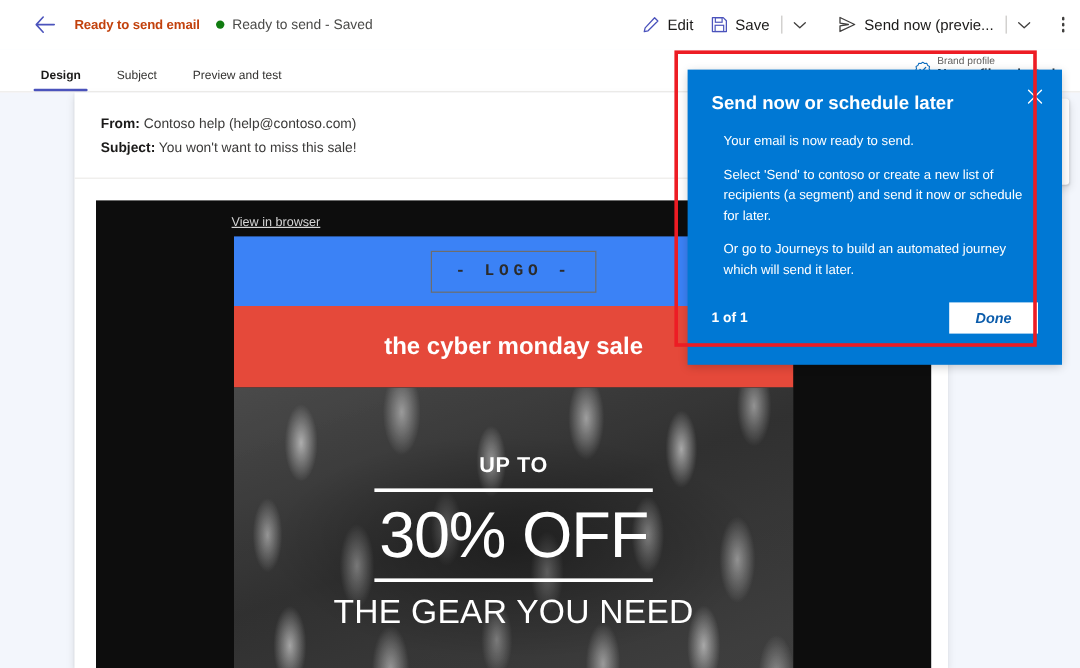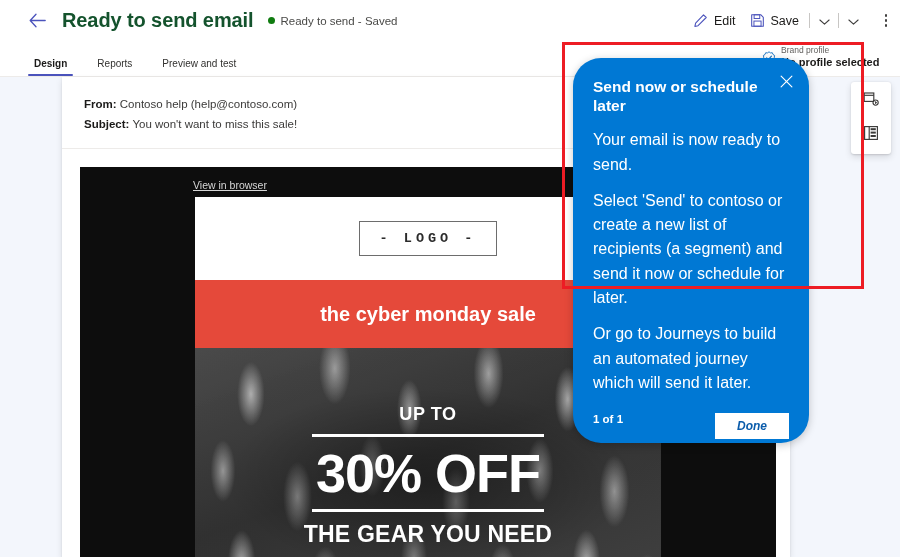--- a/index.html
+++ b/index.html
@@ -18,21 +18,21 @@
     background: #ffffff;
     display: flex; align-items: center;
   }
   .back-btn {
     width: 34px; height: 34px; margin-left: 20px;
     display: flex; align-items: center; justify-content: center;
     color: #4b53bc; cursor: pointer; border-radius: 2px;
   }
   .back-btn svg { display:block; }
   .page-title {
-    font-size: 20px; font-weight: 600; color: #14532d;
+    font-size: 11px; font-weight: 600; color: #c2410c;
     margin-left: 8px; letter-spacing: -0.1px;
   }
   .status-wrap { display:flex; align-items:center; margin-left: 14px; }
   .status-dot {
     width: 7px; height: 7px; border-radius: 50%;
     background: #107c10; margin-right: 6px;
   }
   .status-text { font-size: 11.5px; color: #4a4a48; }
 
   .cmd-right {
@@ -107,21 +107,21 @@
   }
   .view-browser {
     position: absolute; left: 113px; top: 12px;
     font-size: 10.5px; color: #d6d6d6;
     text-decoration: underline; cursor: pointer;
   }
   .mail-inner {
     position:absolute; left: 115px; top: 30px; width: 466px;
   }
   .logo-band {
-    background:#ffffff; height: 83px;
+    background:#3b82f6; height: 58px;
     display:flex; align-items:center; justify-content:center;
   }
   .logo-box {
     border: 1.5px solid #6d6d6d; color: #2b2b2b;
     font-size: 13.5px; font-weight: 700; letter-spacing: 4px;
     padding: 9px 20px; font-family: "Liberation Mono", monospace;
     white-space: nowrap;
   }
   .sale-band {
     background: #E5493A; color:#ffffff;
@@ -163,56 +163,55 @@
     background: radial-gradient(ellipse 62% 52% at 50% 52%, rgba(0,0,0,.45), rgba(0,0,0,.12) 70%);
   }
   .hero-txt {
     position: relative; height:100%;
     display:flex; flex-direction:column; align-items:center; justify-content:center;
     color:#ffffff; text-align:center;
   }
   .up-to { font-size: 18px; font-weight: 700; letter-spacing: .6px; }
   .rule { width: 232px; height: 3px; background:#ffffff; margin: 9px 0; }
   .big-off {
-    font-size: 54px; font-weight: 700; letter-spacing: -1px; line-height: 1;
-  }
-  .gear { font-size: 23px; font-weight: 700; letter-spacing: .2px; text-align: center; }
+    font-size: 54px; font-weight: 400; letter-spacing: -1px; line-height: 1;
+  }
+  .gear { font-size: 28px; font-weight: 400; letter-spacing: .2px; text-align: center; }
 
   
   .toolstrip {
     position: absolute; right: 9px; top: 82px;
     width: 40px; height: 72px; background:#ffffff;
     border-radius: 3px;
     box-shadow: 0 0.6px 1.8px rgba(0,0,0,.12), 0 3px 7px rgba(0,0,0,.12);
     display:flex; flex-direction:column; align-items:center;
     padding-top: 8px; gap: 12px; z-index: 2;
   }
   .toolstrip .tool { cursor:pointer; color:#3b3a39; display:flex; }
 
   
   .callout {
     position: absolute; left: 573px; top: 58px;
-    width: 236px; background: #0078D4; color:#ffffff;
-    padding: 20px 20px 4px 20px; z-index: 10;
+    width: 312px; background: #0078D4; color:#ffffff;
+    padding: 20px 20px 26px 20px; z-index: 10;
     box-shadow: 0 2px 8px rgba(0,0,0,.22);
-    border-radius: 28px;
   }
   .callout h2 {
     font-size: 15.5px; font-weight: 700; line-height: 1.2;
     padding-right: 26px; margin-bottom: 13px;
   }
-  .callout p { font-size: 16px; line-height: 1.52; margin-bottom: 12px; }
+  .callout p { font-size: 11px; line-height: 1.52; margin-bottom: 12px; margin-left: 10px; }
   .callout p:last-of-type { margin-bottom: 18px; }
   .callout-close {
     position: absolute; right: 12px; top: 14px;
     width: 22px; height: 22px; cursor: pointer;
     display:flex; align-items:center; justify-content:center;
     color:#ffffff;
   }
-  .callout-foot { display:flex; align-items:flex-start; }
+  .callout-foot { display:flex; align-items:center; }
   .callout-count { font-size: 11.5px; font-weight: 600; }
   .callout-done {
     margin-left:auto; background:#ffffff; color:#0b5cab;
     font-size: 12px; font-weight: 600;
     padding: 6px 22px; border: none; cursor: pointer;
     font-family: "Liberation Sans", sans-serif;
     font-style: italic;
   }
 
   
@@ -268,20 +267,28 @@
       </div>
       <div class="cmd-sep"></div>
       <div class="caret-btn">
         <span>
           <svg width="11" height="8" viewBox="0 0 12 8" fill="none">
             <path d="M1 1.8 L6 6.4 L11 1.8" stroke="#403f3e" stroke-width="1.2" stroke-linecap="round" stroke-linejoin="round"></path>
           </svg>
         </span>
       </div>
 
+      <div class="cmd-item" style="margin-left:14px;">
+        <span class="ic">
+          <svg width="16" height="15" viewBox="0 0 16 15" fill="none">
+            <path d="M2 1.6 L14.2 7.4 L2 13.2 L2 8.6 L9 7.4 L2 6.2 Z" stroke="#403f3e" stroke-width="1.1" stroke-linejoin="round"></path>
+          </svg>
+        </span>
+        <span>Send now (previe...</span>
+      </div>
       <div class="cmd-sep"></div>
       <div class="caret-btn">
         <span>
           <svg width="11" height="8" viewBox="0 0 12 8" fill="none">
             <path d="M1 1.8 L6 6.4 L11 1.8" stroke="#403f3e" stroke-width="1.2" stroke-linecap="round" stroke-linejoin="round"></path>
           </svg>
         </span>
       </div>
 
       <div class="overflow-btn">
@@ -292,21 +299,21 @@
         </span>
       </div>
     </div>
   </div>
 
   <div class="tabsbar">
     <div class="tab active">
       <span>Design</span>
     </div>
     <div class="tab">
-      <span>Reports</span>
+      <span>Subject</span>
     </div>
     <div class="tab">
       <span>Preview and test</span>
     </div>
   </div>
 
   <div class="brand-chip">
     <span class="badge-ic">
       <svg width="14" height="14" viewBox="0 0 16 16" fill="none">
         <path d="M8 .9 L9.7 2.2 L11.8 2 L12.6 4 L14.4 5.1 L14 7.2 L15 9 L13.4 10.4

